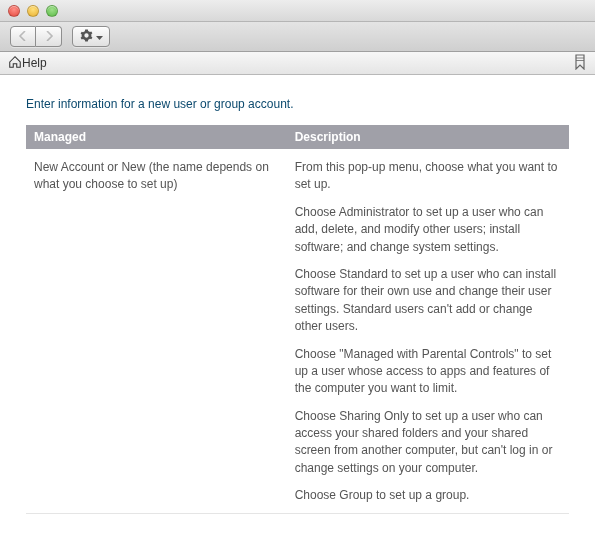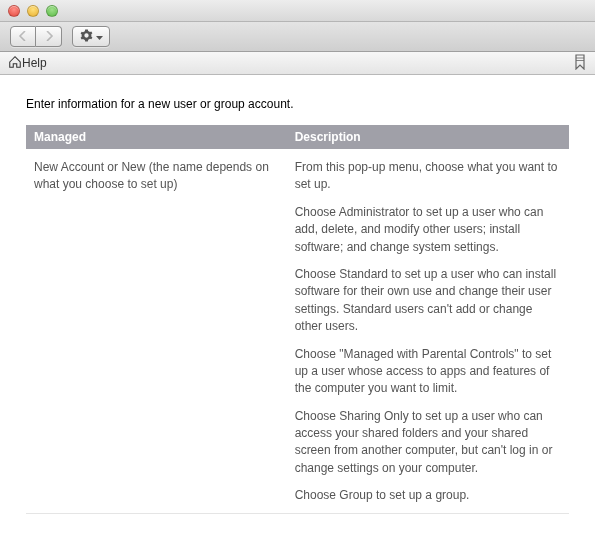--- a/index.html
+++ b/index.html
@@ -138,21 +138,21 @@
     margin-bottom: 16px;
   }
   .page-head h1 {
     font-size: 20px;
     font-weight: normal;
     color: #222;
   }
   .people-icon svg { width: 30px; height: 22px; }
   .intro {
     font-size: 12px;
-    color: #000000;
+    color: #0c4a6e;
     margin-bottom: 14px;
   }
 
   table.help-table {
     width: 100%;
     border-collapse: collapse;
     font-size: 12px;
   }
   table.help-table th {
     background: #a0a0a8;

